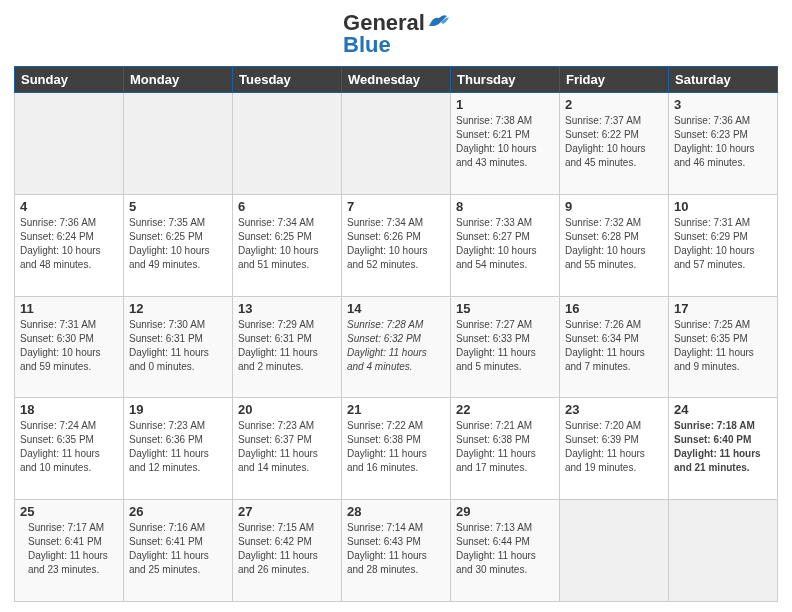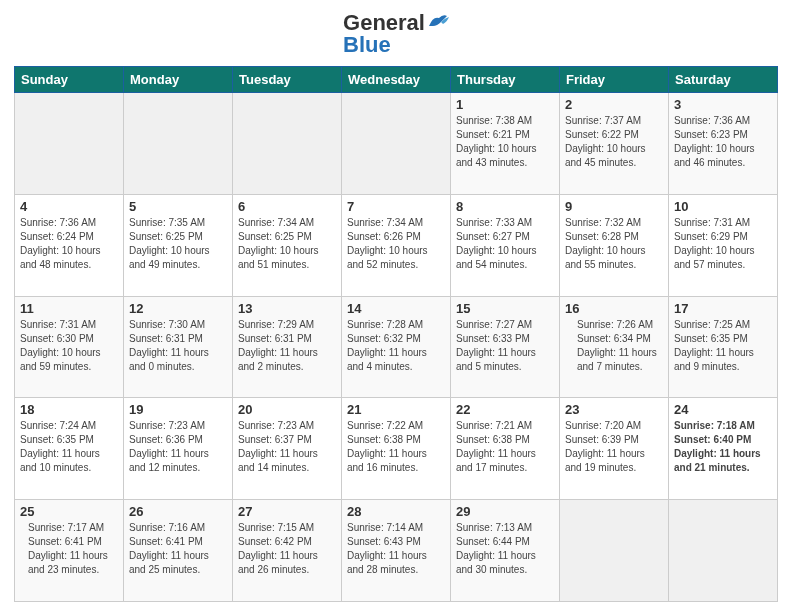--- a/index.html
+++ b/index.html
@@ -42,21 +42,21 @@
       color: #555;
     }
     .calendar {
       flex: 1;
       border: 1px solid #ccc;
       border-collapse: collapse;
       width: 100%;
       table-layout: fixed;
     }
     .calendar th {
-      background-color: #0f766e;
+      background-color: #404040;
       color: #fff;
       text-align: left;
       padding: 5px 6px;
       font-size: 13px;
       font-weight: bold;
       border: 1px solid #1a5fa0;
     }
     .calendar td {
       border: 1px solid #ccc;
       vertical-align: top;
@@ -214,35 +214,35 @@
           </td>
           <td>
             <span class="day-num">13</span>
             <div class="day-info" style="white-space: pre-line;">Sunrise: 7:29 AM
 Sunset: 6:31 PM
 Daylight: 11 hours
 and 2 minutes.</div>
           </td>
           <td>
             <span class="day-num">14</span>
-            <div class="day-info" style="white-space: pre-line;">Sunrise: 7:28 AM
+            <div class="day-info" style="white-space: pre-line; font-style: italic;">Sunrise: 7:28 AM
 Sunset: 6:32 PM
 Daylight: 11 hours
 and 4 minutes.</div>
           </td>
           <td>
             <span class="day-num">15</span>
             <div class="day-info" style="white-space: pre-line;">Sunrise: 7:27 AM
 Sunset: 6:33 PM
 Daylight: 11 hours
 and 5 minutes.</div>
           </td>
           <td>
             <span class="day-num">16</span>
-            <div class="day-info" style="white-space: pre-line; margin-left: 12px;">Sunrise: 7:26 AM
+            <div class="day-info" style="white-space: pre-line;">Sunrise: 7:26 AM
 Sunset: 6:34 PM
 Daylight: 11 hours
 and 7 minutes.</div>
           </td>
           <td>
             <span class="day-num">17</span>
             <div class="day-info" style="white-space: pre-line;">Sunrise: 7:25 AM
 Sunset: 6:35 PM
 Daylight: 11 hours
 and 9 minutes.</div>

